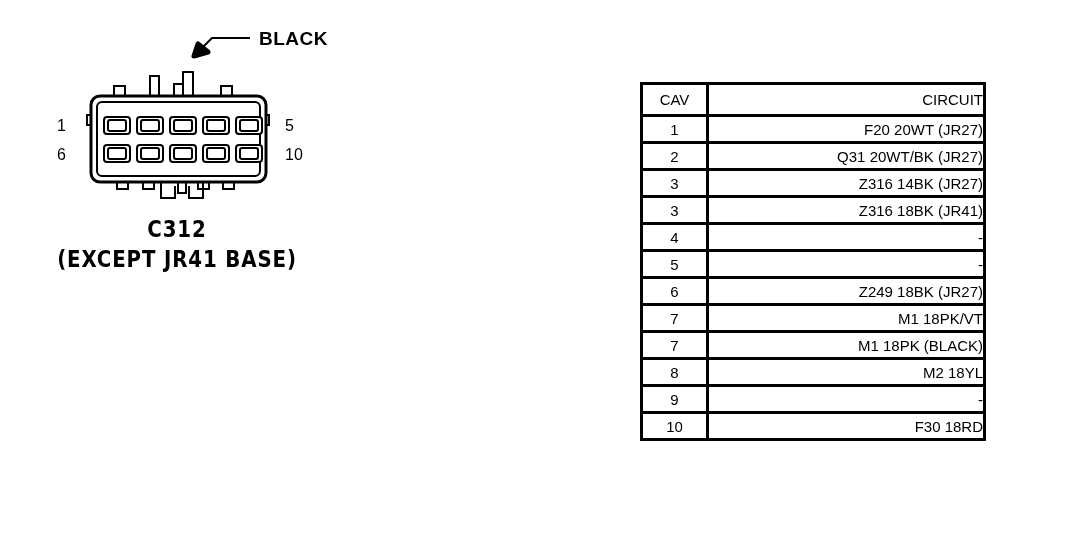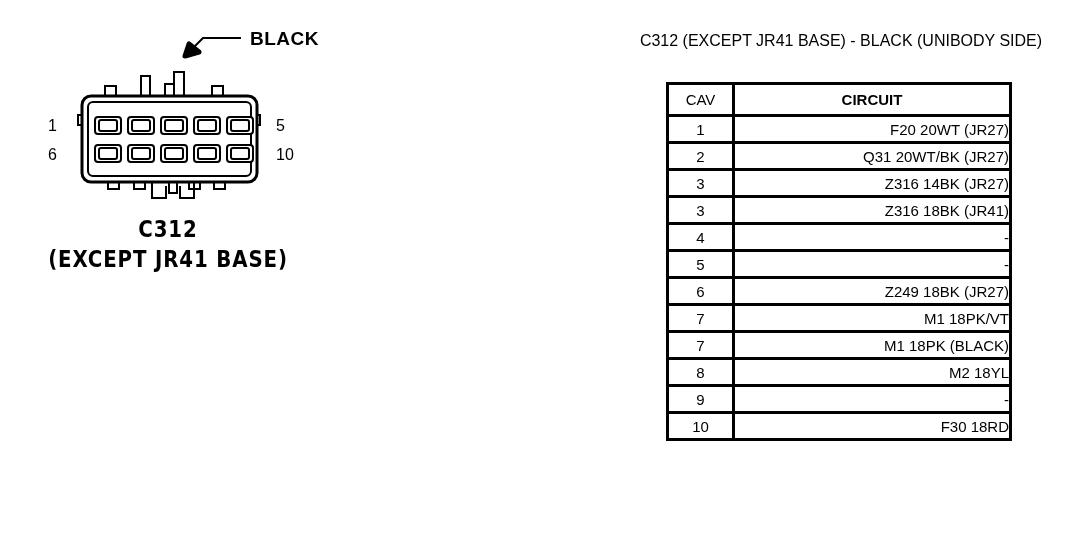--- a/index.html
+++ b/index.html
@@ -13,21 +13,21 @@
     height: 534px;
     background: #ffffff;
     overflow: hidden;
     font-family: "Liberation Sans", sans-serif;
     color: #000000;
   }
 
   
   #connector-panel {
     position: absolute;
-    left: 3px;
+    left: 12px;
     top: 0;
     width: 620px;
     height: 386px;
     text-decoration: underline;
   }
   #connector-svg {
     position: absolute;
     left: 0;
     top: 0;
   }
@@ -77,43 +77,40 @@
     font-size: 16px;
     line-height: 21px;
   }
   #cav-table {
     position: absolute;
     left: 20px;
     top: 82px;
     width: 346px;
     border-collapse: collapse;
     table-layout: fixed;
-    margin-left: 26px;
   }
   #cav-table td, #cav-table th {
     border: 3px solid #000000;
     height: 27px;
     padding: 0;
     font-family: "Liberation Sans", sans-serif;
     font-size: 15px;
     font-weight: normal;
     box-sizing: border-box;
   }
   #cav-table .col-cav {
     width: 66px;
     text-align: center;
   }
   #cav-table .col-circuit {
     text-align: right;
     padding-left: 9px;
   }
   #cav-table thead .col-circuit {
-    text-align: center;
     padding-left: 0;
-    font-weight: bold;
   }
   #cav-table thead th {
     height: 32px;
   }
 </style>
 </head>
 <body>
 
 <div id="page">
 
@@ -196,21 +193,20 @@
     </svg>
 
     <div id="connector-caption">
       <div>C312</div>
       <div>(EXCEPT JR41 BASE)</div>
     </div>
   </div>
 
   <div id="table-panel">
 
-    <div id="table-title">C312 (EXCEPT JR41 BASE) - BLACK (UNIBODY SIDE)</div>
 
     <table id="cav-table">
       <thead>
         <tr>
           <th class="col-cav">CAV</th>
           <th class="col-circuit">CIRCUIT</th>
         </tr>
       </thead>
       <tbody id="cav-table-body">
           <tr>

